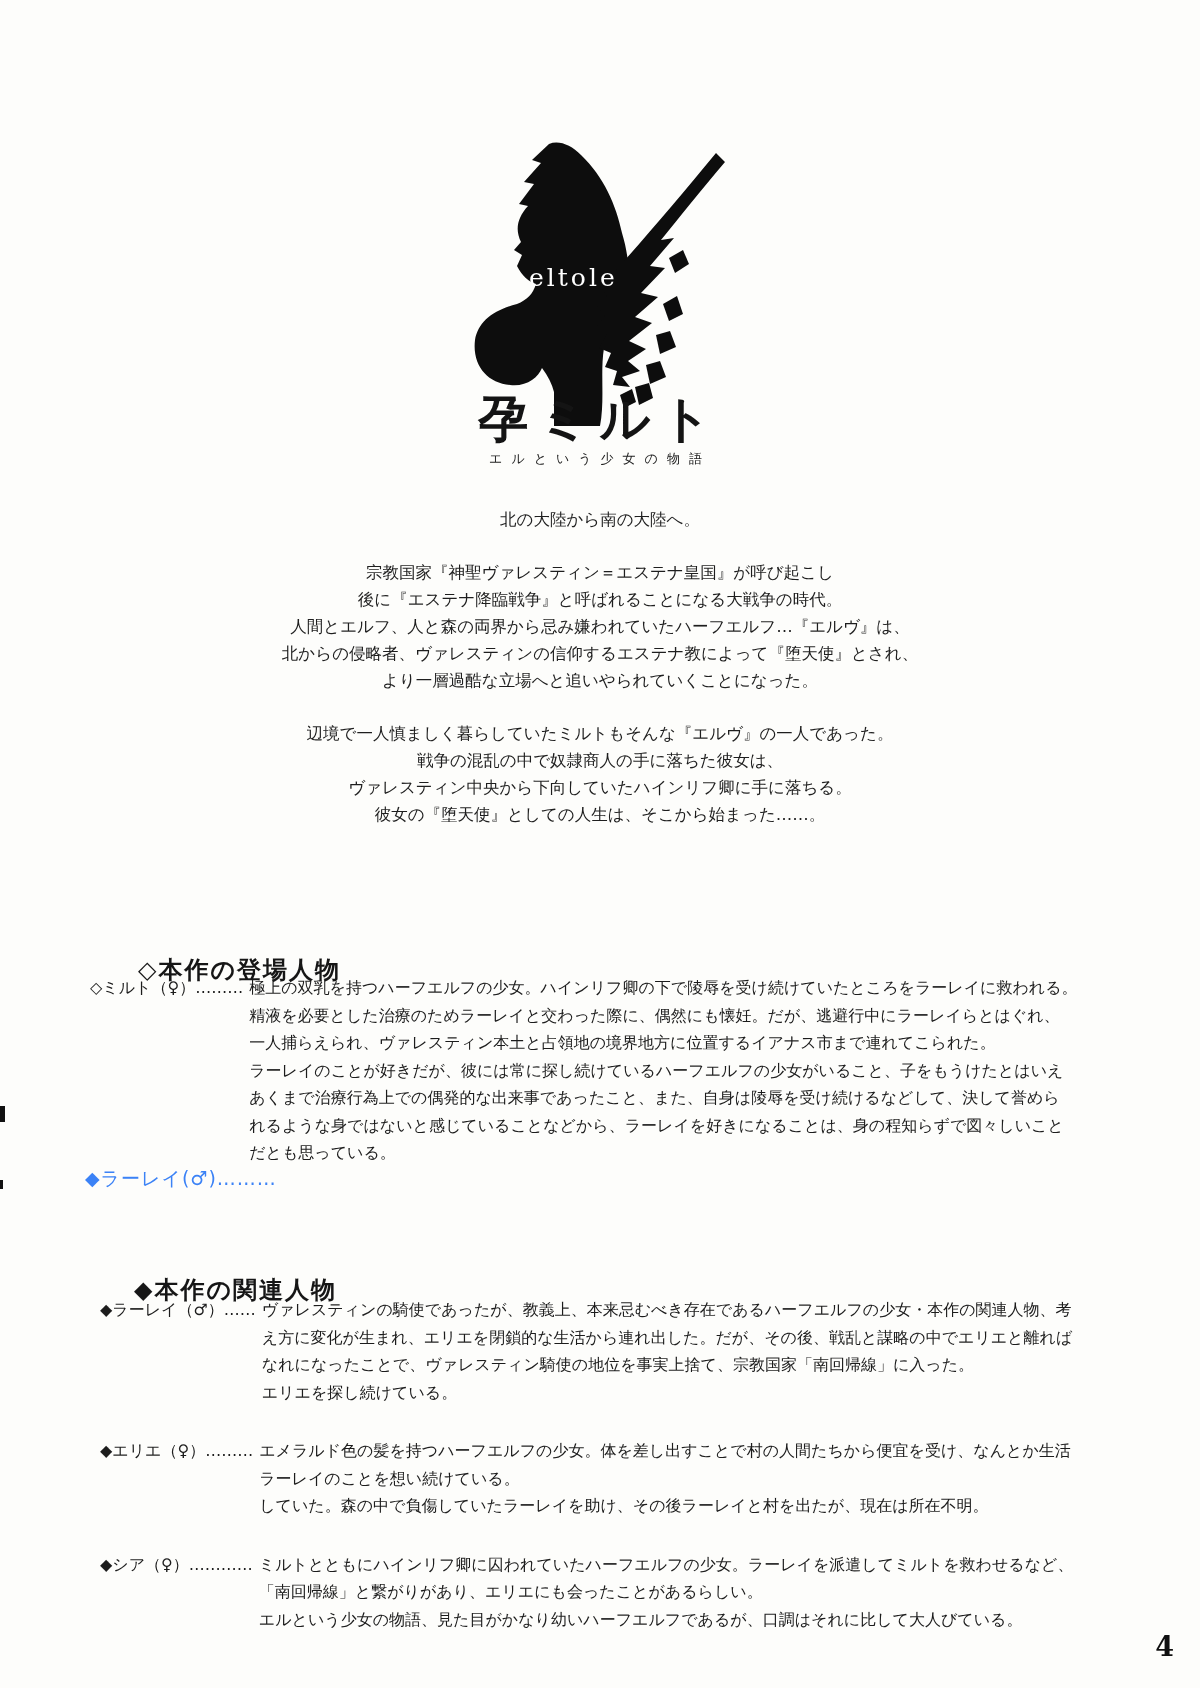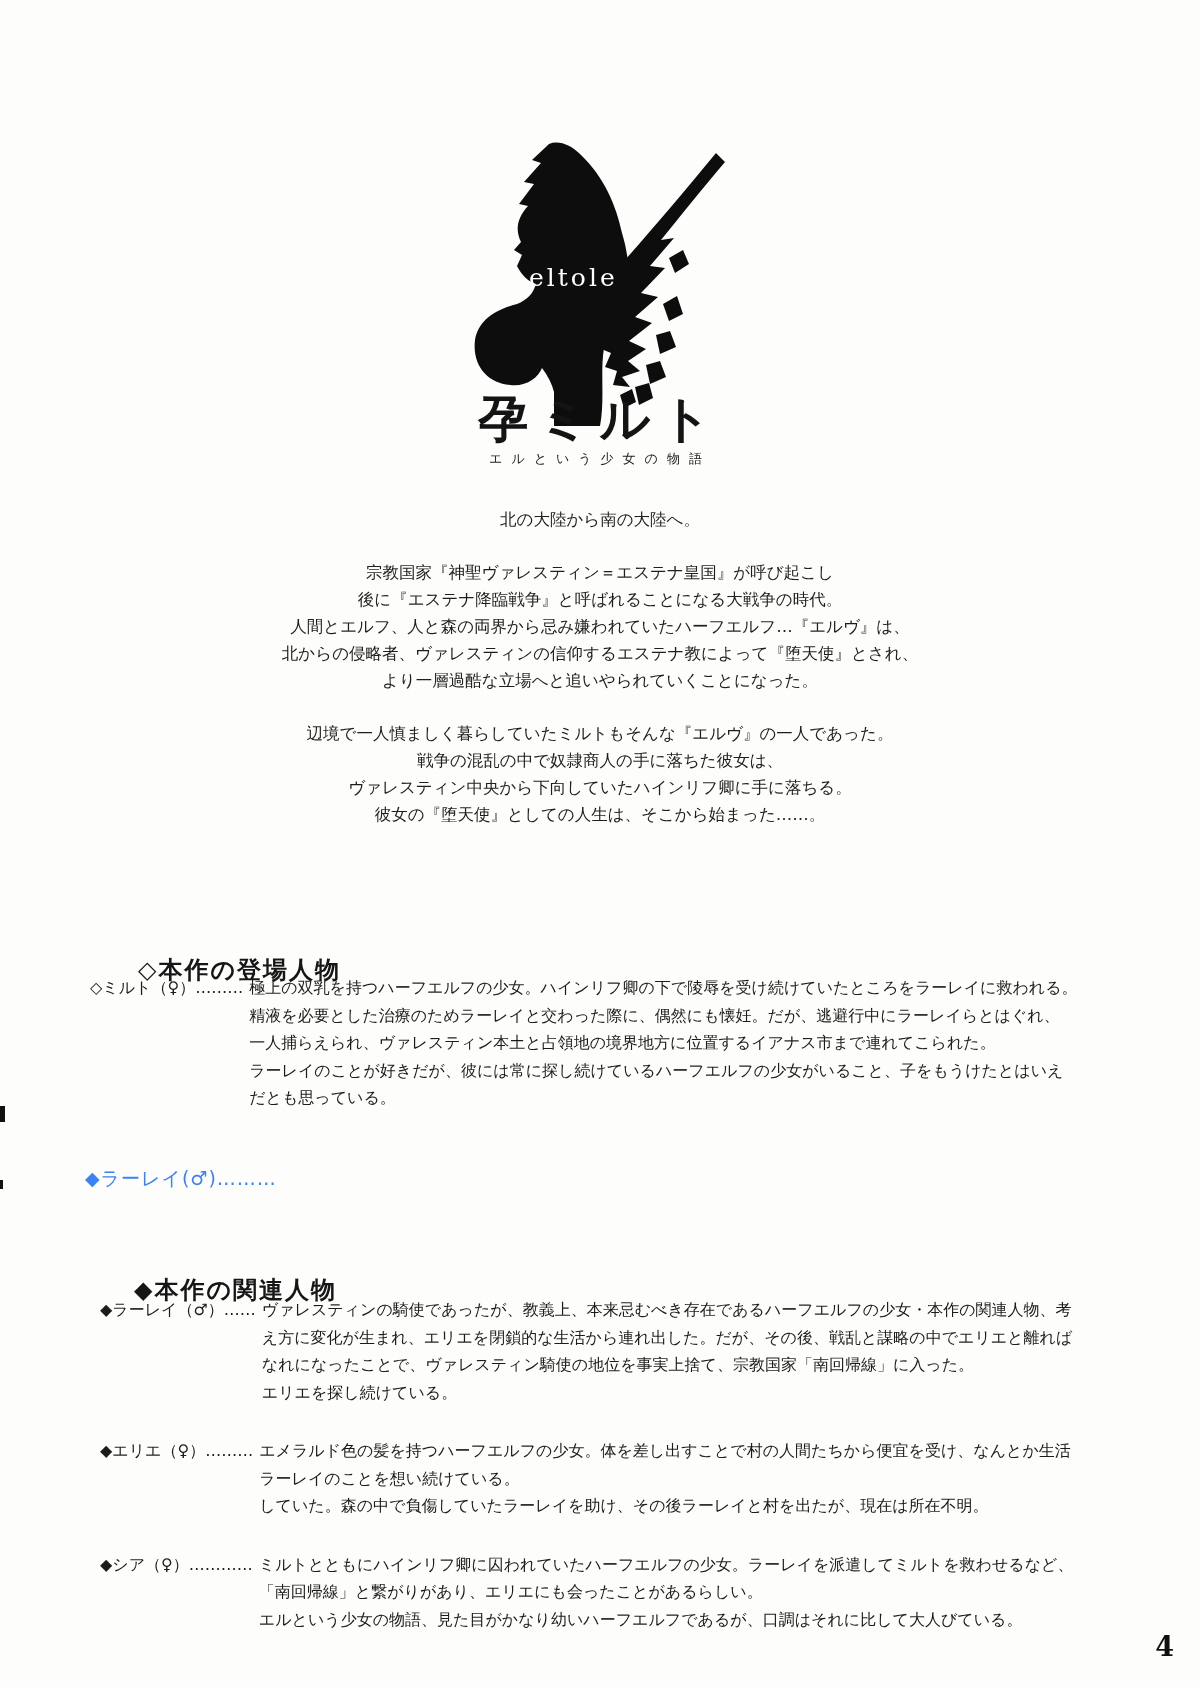--- a/index.html
+++ b/index.html
@@ -117,20 +117,22 @@
 
 <div class="abs heading cast-heading">◇本作の登場人物</div>
 
 <div class="abs entry cast-entry">
   <span class="entry-label">◇ミルト（♀）………</span>
   <div class="entry-body">
     <div>極上の双乳を持つハーフエルフの少女。ハインリフ卿の下で陵辱を受け続けていたところをラーレイに救われる。</div>
     <div>精液を必要とした治療のためラーレイと交わった際に、偶然にも懐妊。だが、逃避行中にラーレイらとはぐれ、</div>
     <div>一人捕らえられ、ヴァレスティン本土と占領地の境界地方に位置するイアナス市まで連れてこられた。</div>
     <div>ラーレイのことが好きだが、彼には常に探し続けているハーフエルフの少女がいること、子をもうけたとはいえ</div>
+    <div>あくまで治療行為上での偶発的な出来事であったこと、また、自身は陵辱を受け続けるなどして、決して誉めら</div>
+    <div>れるような身ではないと感じていることなどから、ラーレイを好きになることは、身の程知らずで図々しいこと</div>
     <div>だとも思っている。</div>
   </div>
 </div>
 
 <div class="abs standalone-label">◆ラーレイ(♂)………</div>
 
 <div class="abs heading related-heading">◆本作の関連人物</div>
 
 <div class="abs related-entries">
   <div class="entry">

